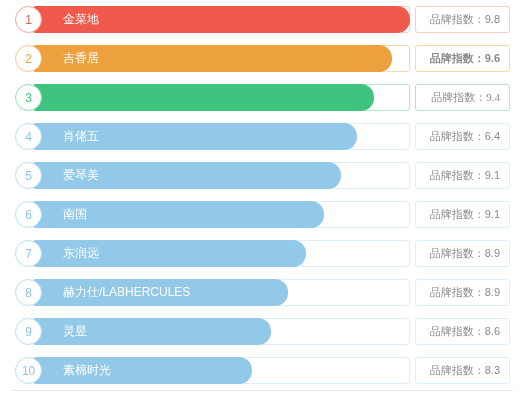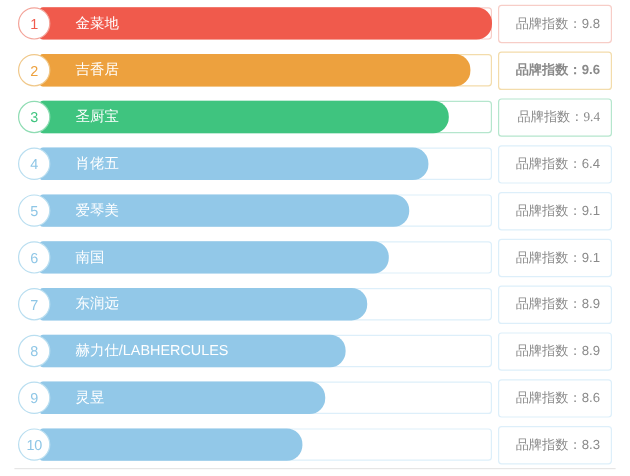--- a/index.html
+++ b/index.html
@@ -100,21 +100,21 @@
     white-space: nowrap;
     z-index: 2;
   }
 
   
   .score-box {
     position: relative;
     z-index: 3;
     flex: 0 0 auto;
     width: 95px;
-    height: 32px;
+    height: 27px;
     margin-left: 5px;
     border-radius: 3px;
     border: 1px solid #ddeffa;
     background: #ffffff;
     box-sizing: border-box;
     display: flex;
     align-items: center;
     justify-content: flex-end;
     padding-right: 9px;
   }
@@ -162,21 +162,20 @@
         </div>
         <div class="score-box">
           <span class="score-text">品牌指数：9.6</span>
         </div>
       </div>
       <div class="rank-row c-green">
         <div class="rank-badge">3</div>
         <div class="bar-zone">
           <div class="bar-track"></div>
           <div class="bar-fill" style="width: 90.5%;"></div>
-          <div class="brand-name">圣厨宝</div>
         </div>
         <div class="score-box">
           <span class="score-text">品牌指数：9.4</span>
         </div>
       </div>
       <div class="rank-row c-blue">
         <div class="rank-badge">4</div>
         <div class="bar-zone">
           <div class="bar-track"></div>
           <div class="bar-fill" style="width: 86%;"></div>
@@ -239,20 +238,21 @@
         </div>
         <div class="score-box">
           <span class="score-text">品牌指数：8.6</span>
         </div>
       </div>
       <div class="rank-row c-blue">
         <div class="rank-badge">10</div>
         <div class="bar-zone">
           <div class="bar-track"></div>
           <div class="bar-fill" style="width: 58.1%;"></div>
+          <div class="brand-name">素棉时光</div>
         </div>
         <div class="score-box">
           <span class="score-text">品牌指数：8.3</span>
         </div>
       </div>
     </div>
   <div class="bottom-divider"></div>
 </div>
 
 </body></html>

